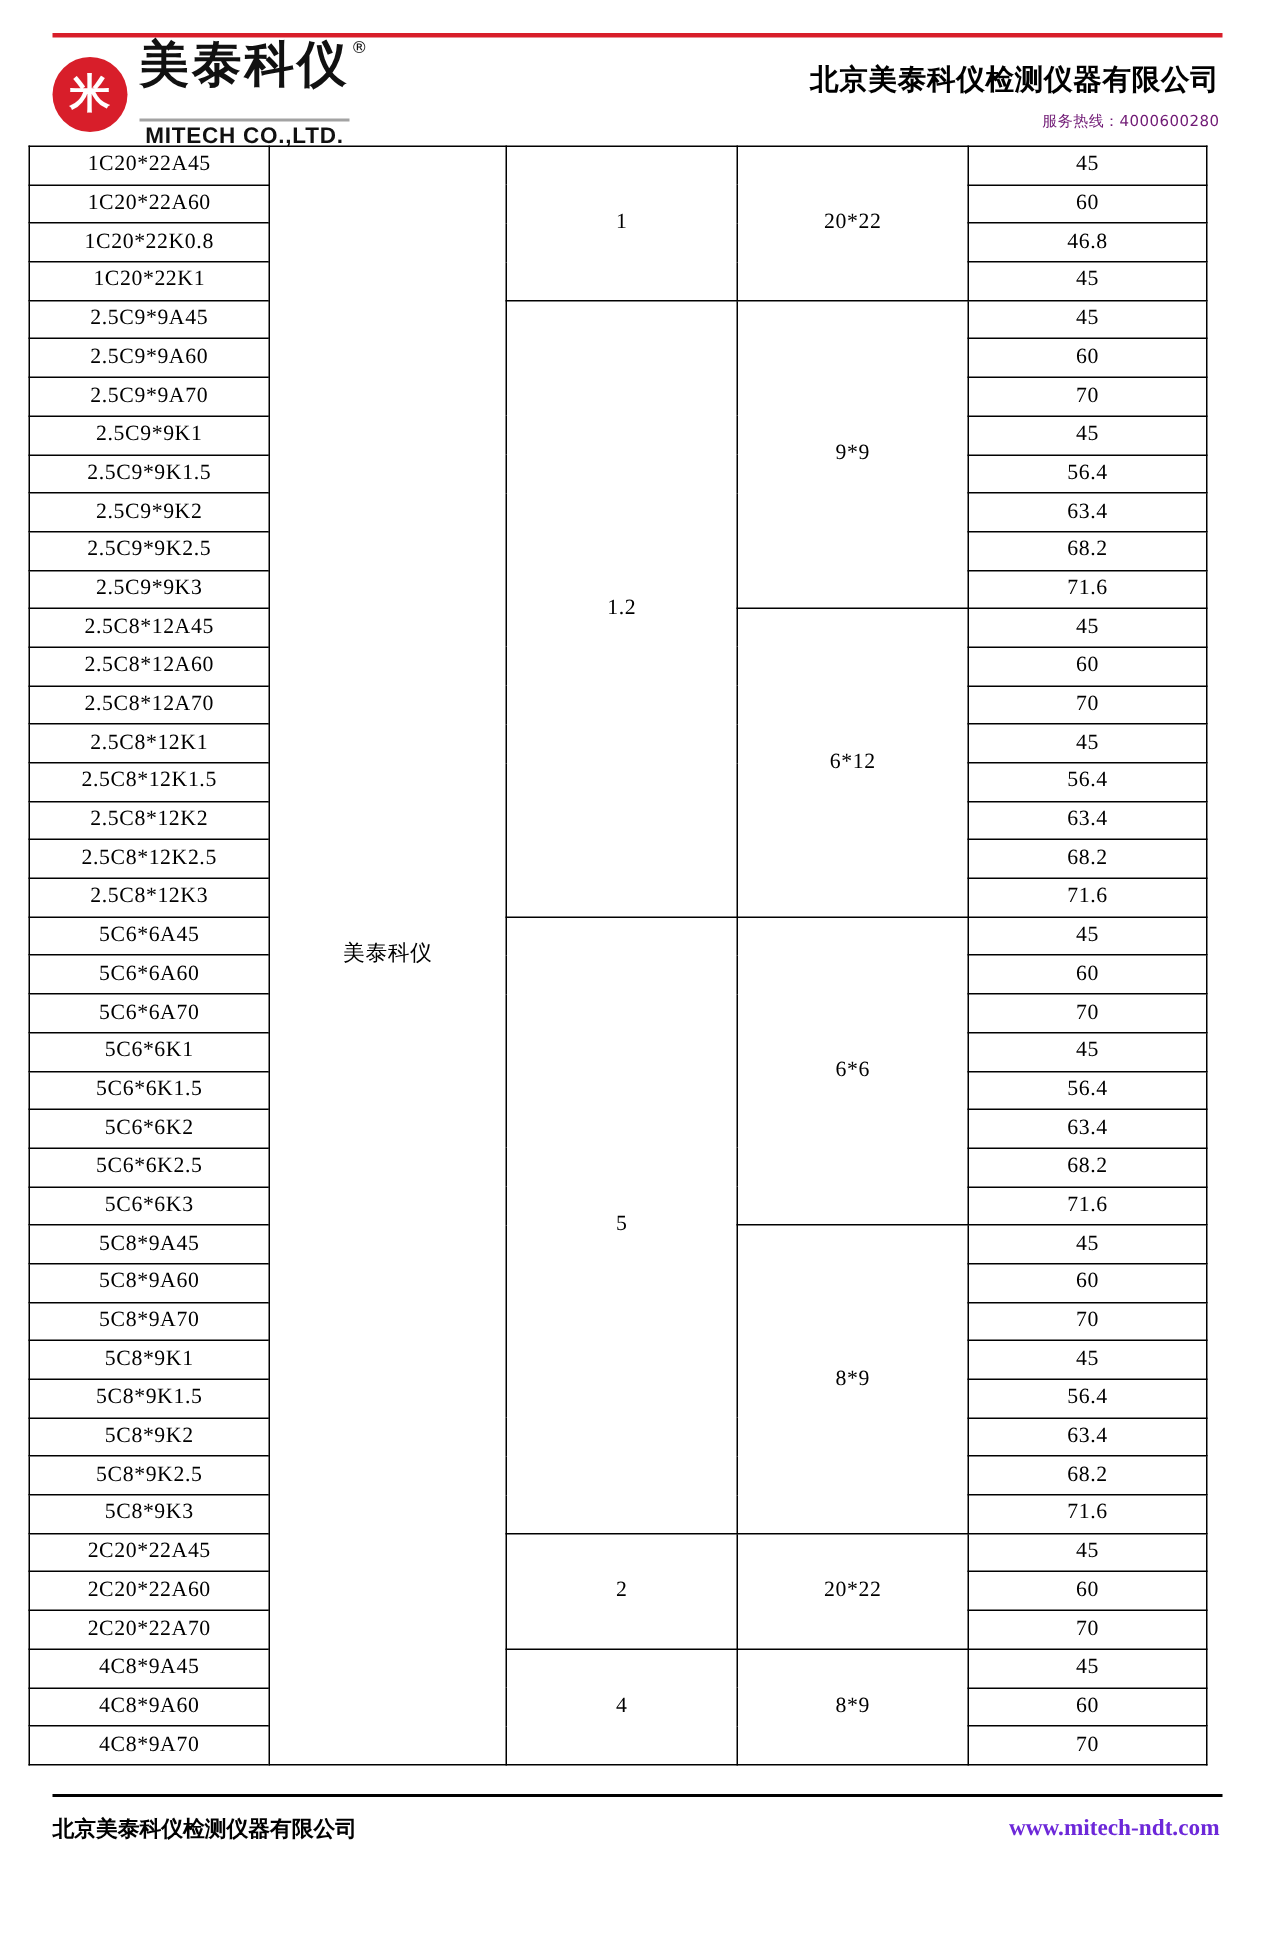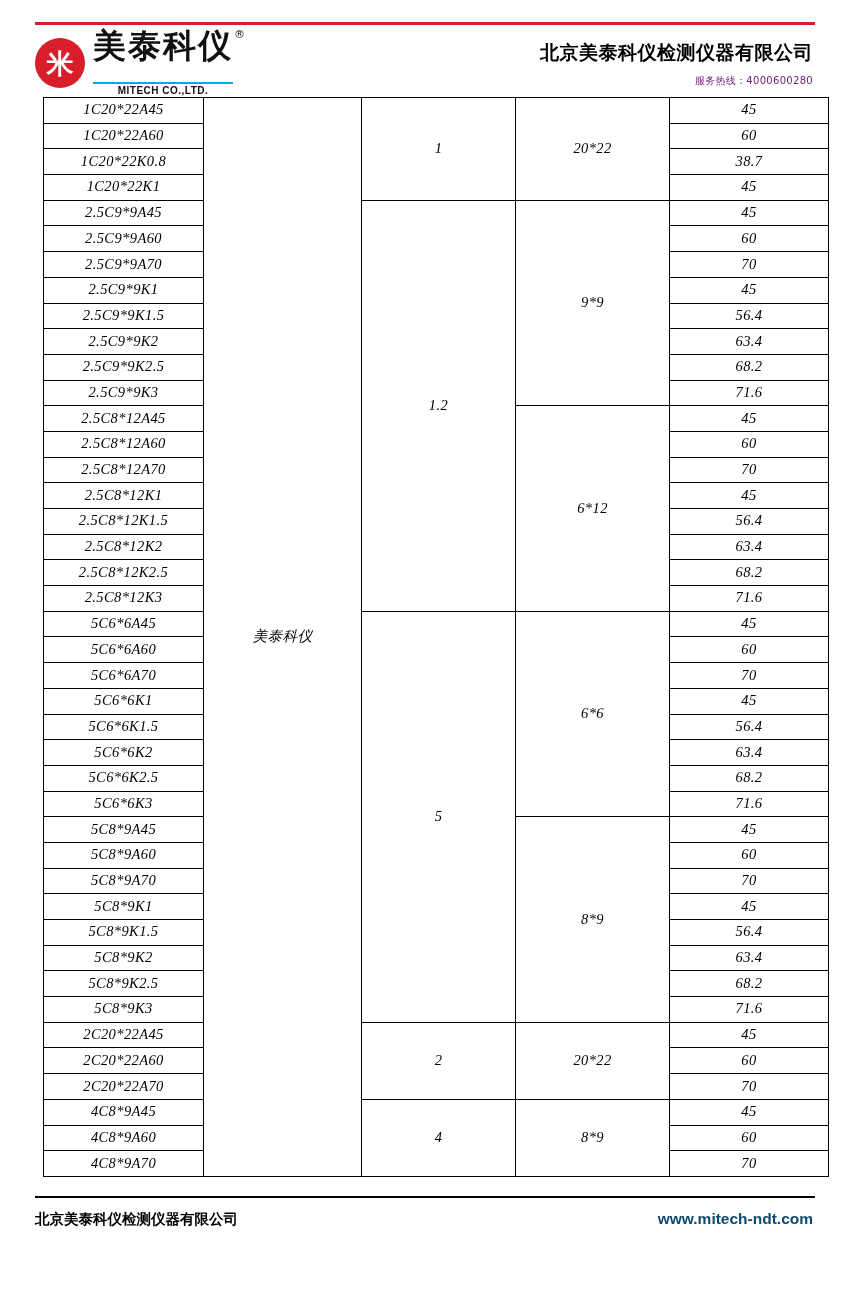--- a/index.html
+++ b/index.html
@@ -75,25 +75,25 @@
   }
   .brand-reg {
     position: absolute;
     right: -14px;
     top: 0px;
     font-size: 11px;
     font-weight: normal;
   }
   .brand-en {
     font-family: "Liberation Sans", sans-serif;
-    font-size: 10px;
+    font-size: 15px;
     font-weight: bold;
     letter-spacing: 0.5px;
     color: #111111;
-    border-top: 2px solid #0ea5e9;
+    border-top: 2px solid #a3a3a3;
     margin-top: 18px;
     padding-top: 1px;
     text-align: center;
   }
   .header-right {
     text-align: right;
     padding-top: 8px;
     padding-right: 2px;
   }
   .company-name {
@@ -108,24 +108,23 @@
     font-size: 10px;
     font-weight: normal;
     color: #701a75;
     margin-top: 8px;
     letter-spacing: 0.3px;
   }
 
   
   .table-wrap {
     position: absolute;
-    left: 43px;
+    left: 19px;
     top: 97px;
     width: 780px;
-    font-style: italic;
   }
   table.spec {
     border-collapse: collapse;
     width: 780px;
     table-layout: fixed;
   }
   table.spec td {
     border: 1px solid #000000;
     height: 24.7px;
     font-size: 14.5px;
@@ -159,24 +158,24 @@
     justify-content: space-between;
     padding-top: 12px;
   }
   .footer-left {
     font-family: "DejaVu Sans", sans-serif;
     font-size: 14.5px;
     font-weight: bold;
     color: #000000;
   }
   .footer-right {
-    font-family: Liberation Sans, sans-serif;
+    font-family: Liberation Serif, serif;
     font-size: 15.5px;
     font-weight: bold;
-    color: #0c4a6e;
+    color: #6d28d9;
     padding-right: 2px;
   }
 </style>
 </head>
 <body>
 
 <div class="page">
 
   <div class="header">
     <div class="brand">
@@ -205,21 +204,21 @@
             <td class="col-freq" rowspan="4">1</td>
             <td class="col-size" rowspan="4">20*22</td>
             <td class="col-angle">45</td>
           </tr>
           <tr>
             <td class="col-model">1C20*22A60</td>
             <td class="col-angle">60</td>
           </tr>
           <tr>
             <td class="col-model">1C20*22K0.8</td>
-            <td class="col-angle">38.7</td>
+            <td class="col-angle">46.8</td>
           </tr>
           <tr>
             <td class="col-model">1C20*22K1</td>
             <td class="col-angle">45</td>
           </tr>
           <tr>
             <td class="col-model">2.5C9*9A45</td>
             <td class="col-freq" rowspan="16">1.2</td>
             <td class="col-size" rowspan="8">9*9</td>
             <td class="col-angle">45</td>

